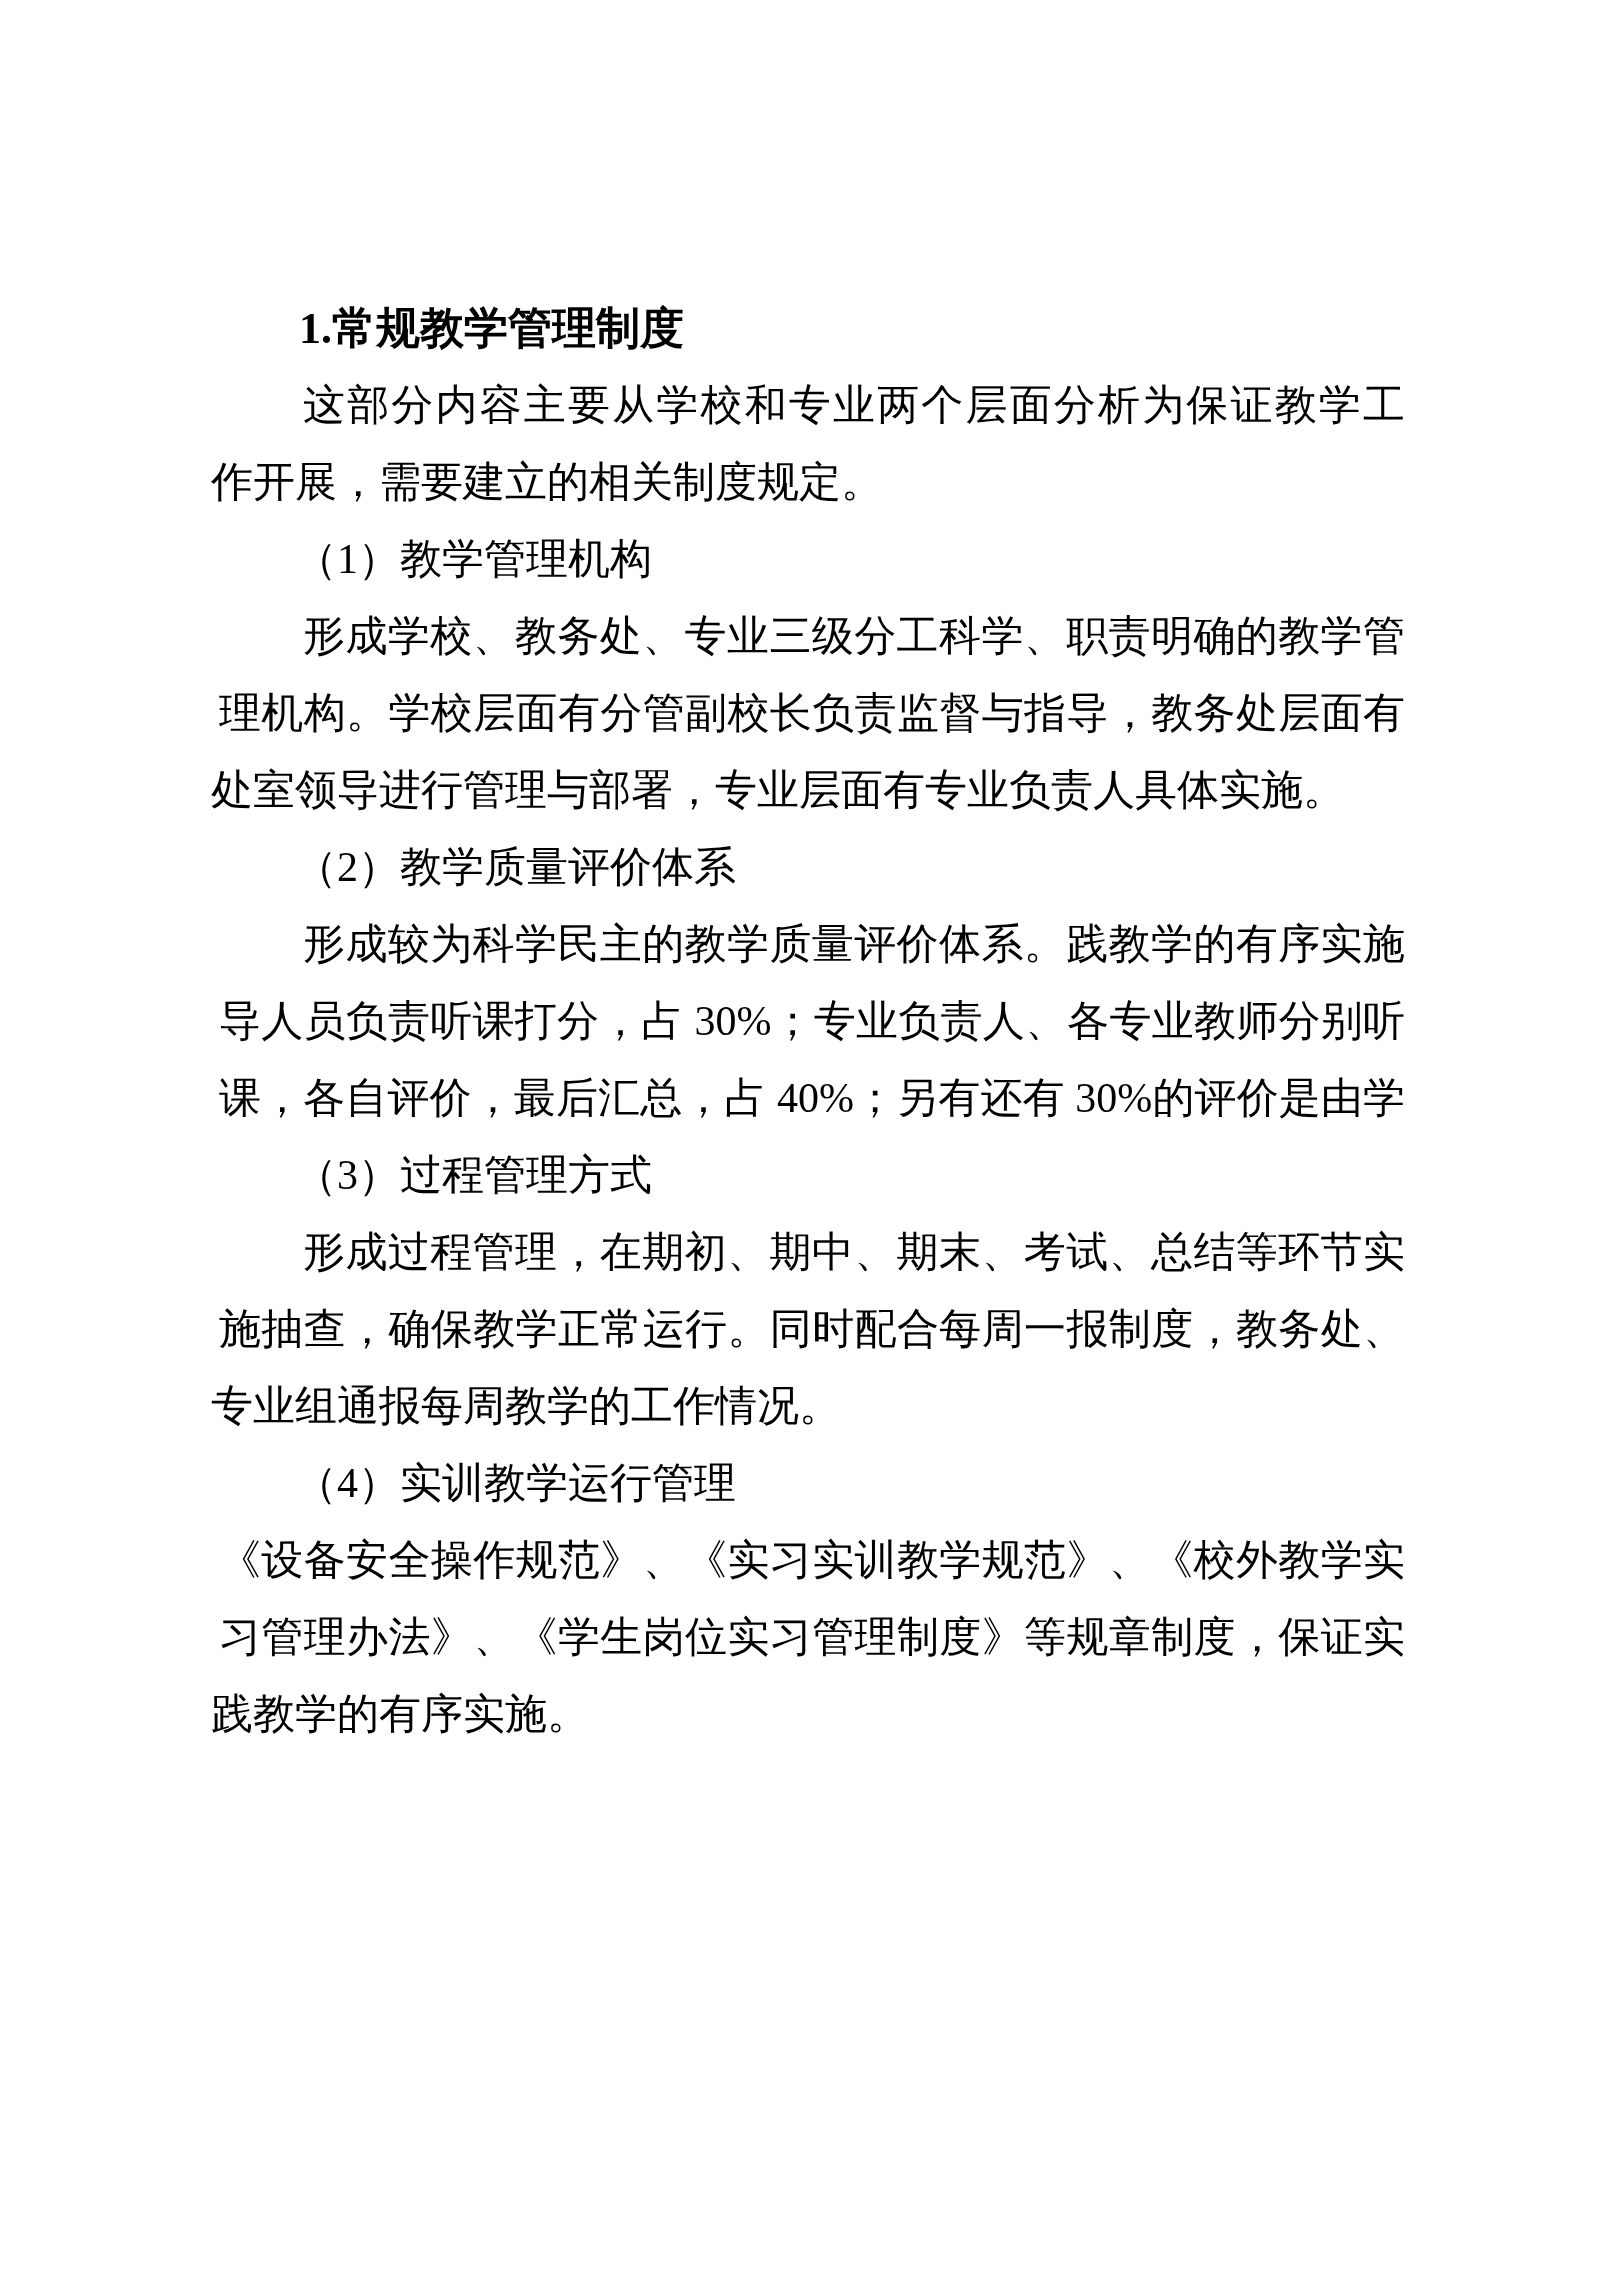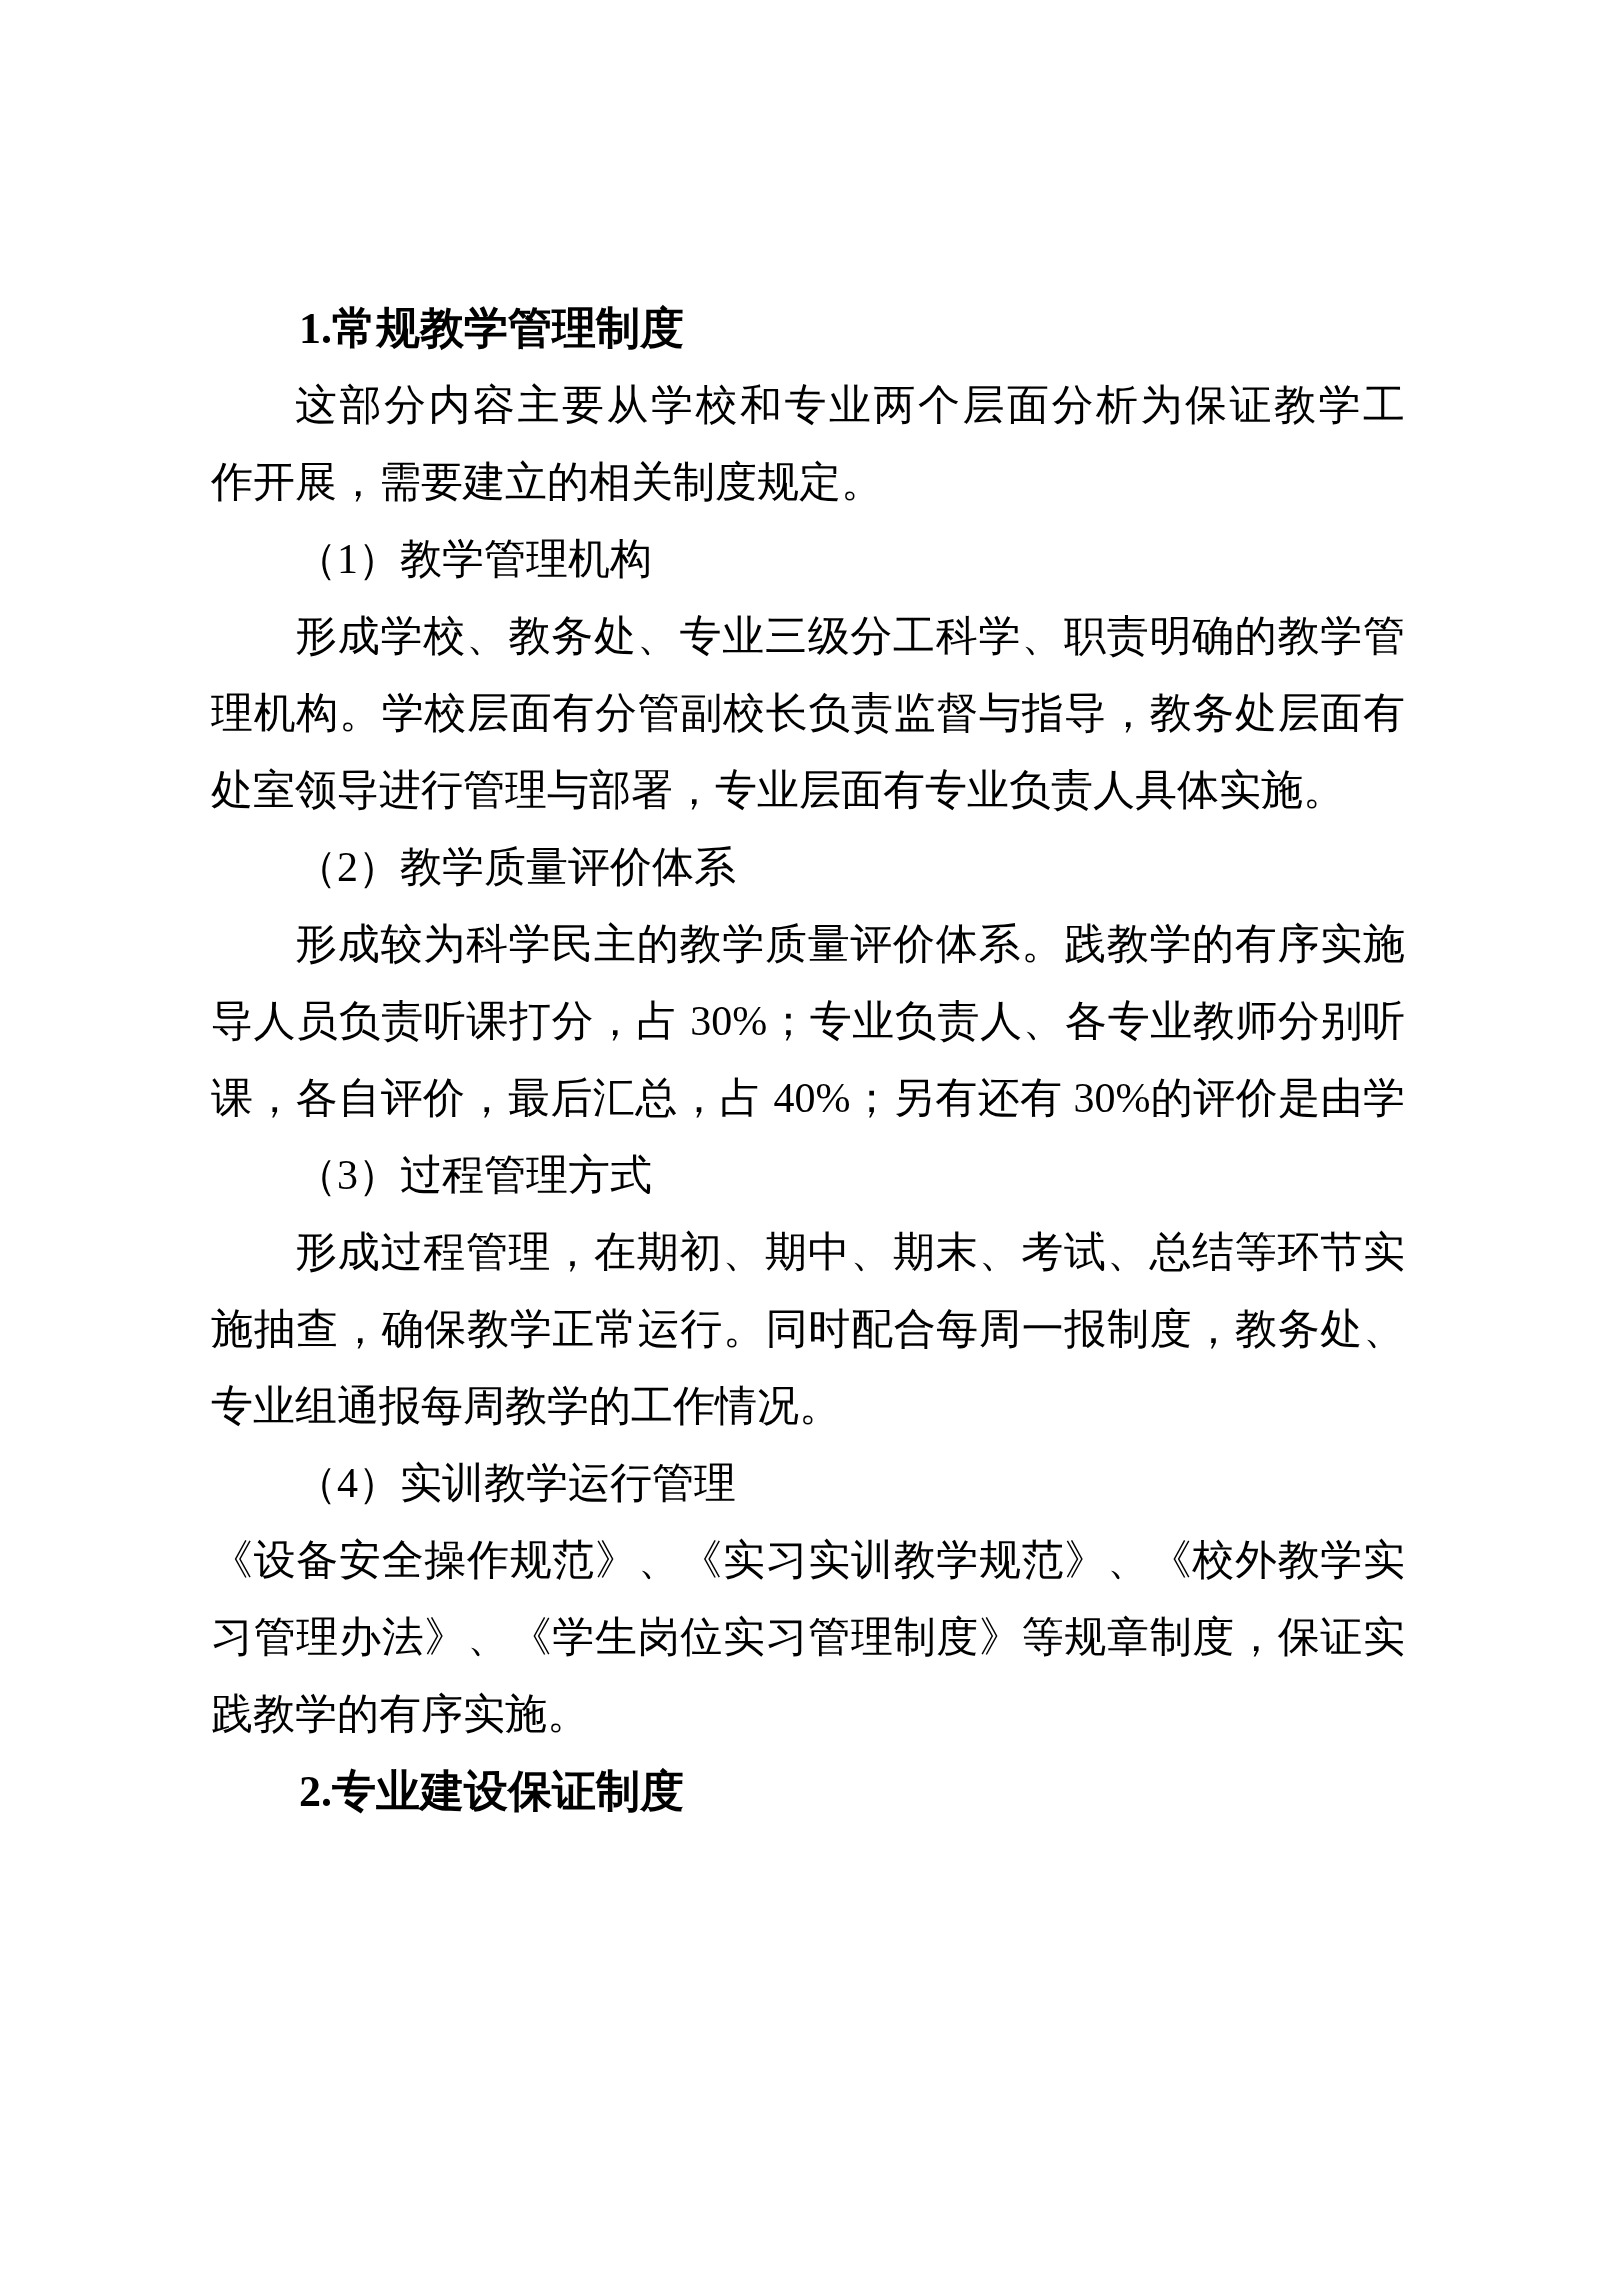--- a/index.html
+++ b/index.html
@@ -28,20 +28,21 @@
     font-size: 42px;
     white-space: normal;
     overflow: visible;
   }
   .line.indent {
     text-indent: 2em;
   }
   .line.justify {
     text-align: justify;
     text-align-last: justify;
+    margin-left: 8px;
   }
   .line.bold {
     font-weight: bold;
     font-size: 44px;
   }
   .pagenum {
     position: absolute;
     top: 2096px;
     left: 0;
     width: 1621px;
@@ -68,17 +69,16 @@
       <div class="line justify">导人员负责听课打分，占 30%；专业负责人、各专业教师分别听</div>
       <div class="line justify">课，各自评价，最后汇总，占 40%；另有还有 30%的评价是由学</div>
       <div class="line indent">（3）过程管理方式</div>
       <div class="line indent justify">形成过程管理，在期初、期中、期末、考试、总结等环节实</div>
       <div class="line justify">施抽查，确保教学正常运行。同时配合每周一报制度，教务处、</div>
       <div class="line">专业组通报每周教学的工作情况。</div>
       <div class="line indent">（4）实训教学运行管理</div>
       <div class="line justify">《设备安全操作规范》、《实习实训教学规范》、《校外教学实</div>
       <div class="line justify">习管理办法》、《学生岗位实习管理制度》等规章制度，保证实</div>
       <div class="line">践教学的有序实施。</div>
-      <div class="line indent bold">2.专业建设保证制度</div>
     </div>
   <div class="pagenum">24</div>
 </div>
 
 
 </body></html>

